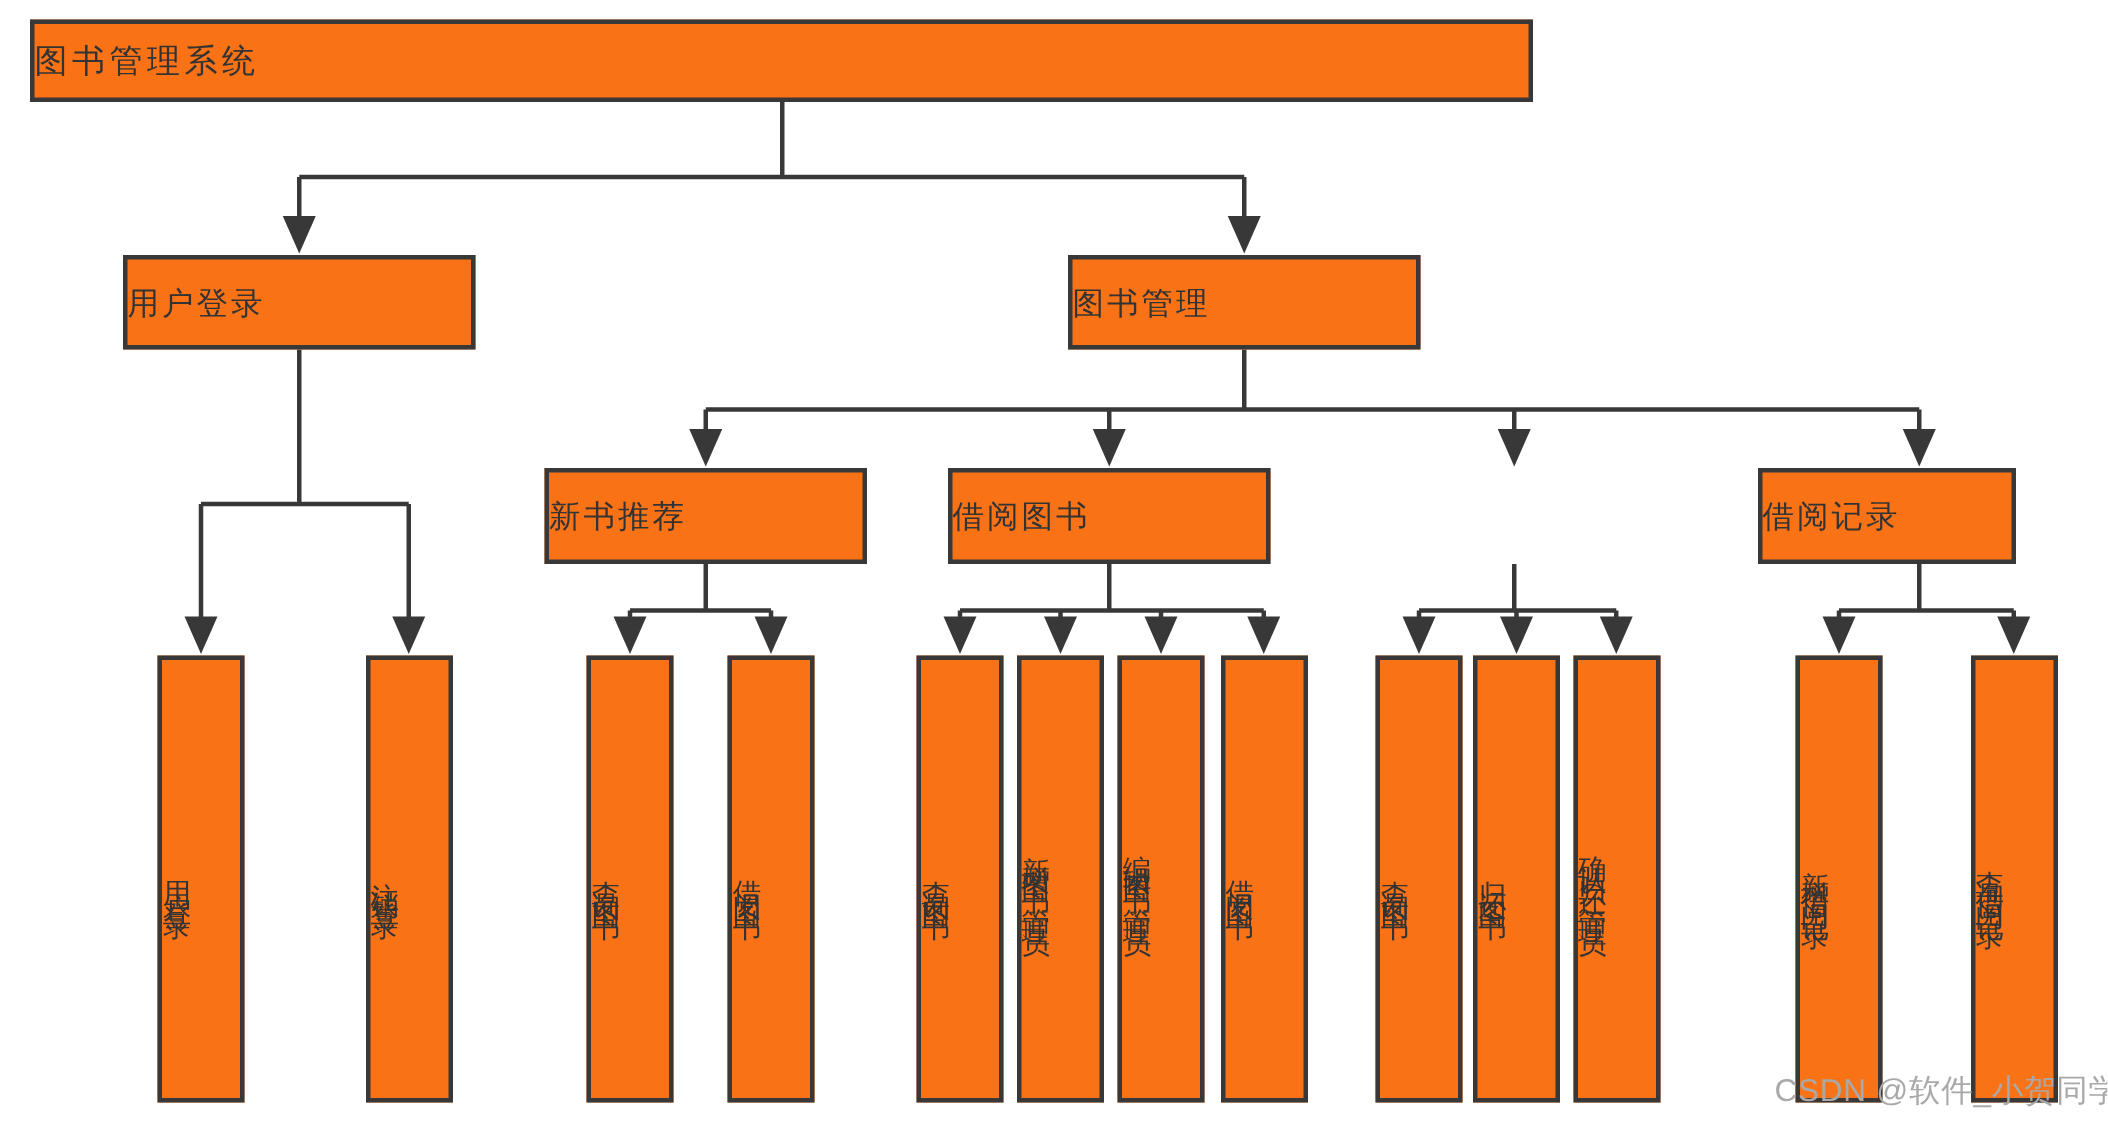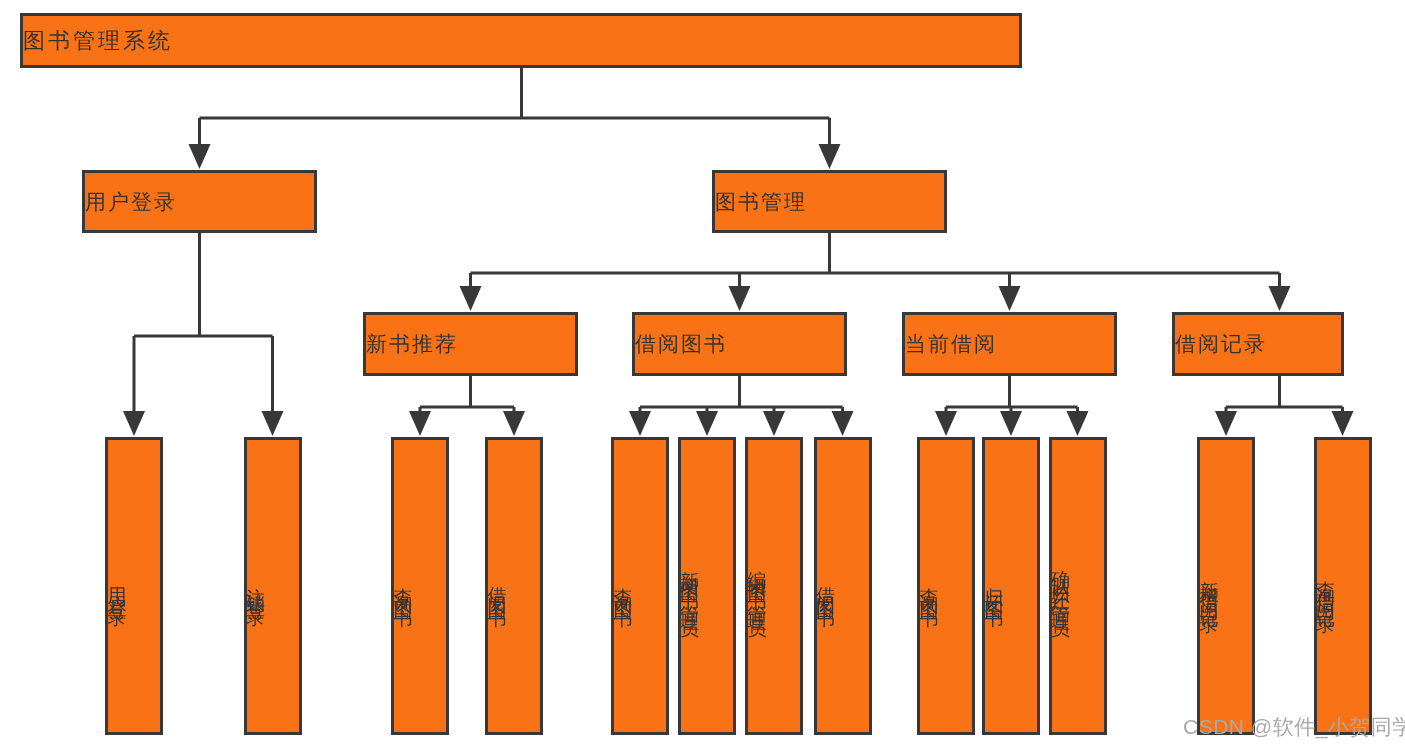--- a/index.html
+++ b/index.html
@@ -129,23 +129,20 @@
   <div class="node h" style="left:712px;top:170px;width:235px;height:63px;">
     <span>图书管理</span>
   </div>
 
   <div class="node h" style="left:363px;top:312px;width:215px;height:64px;">
     <span>新书推荐</span>
   </div>
   <div class="node h" style="left:632px;top:312px;width:215px;height:64px;">
     <span>借阅图书</span>
   </div>
-  <div class="node h" style="left:902px;top:312px;width:215px;height:64px;">
-    <span>当前借阅</span>
-  </div>
   <div class="node h" style="left:1172px;top:312px;width:172px;height:64px;">
     <span>借阅记录</span>
   </div>
 
   <div class="node v" style="left:105px;top:437px;width:58px;height:298px;">
     <span class="vtext">用户登录</span>
   </div>
   <div class="node v" style="left:243.5px;top:437px;width:58px;height:298px;">
     <span class="vtext">注销登录</span>
   </div>

